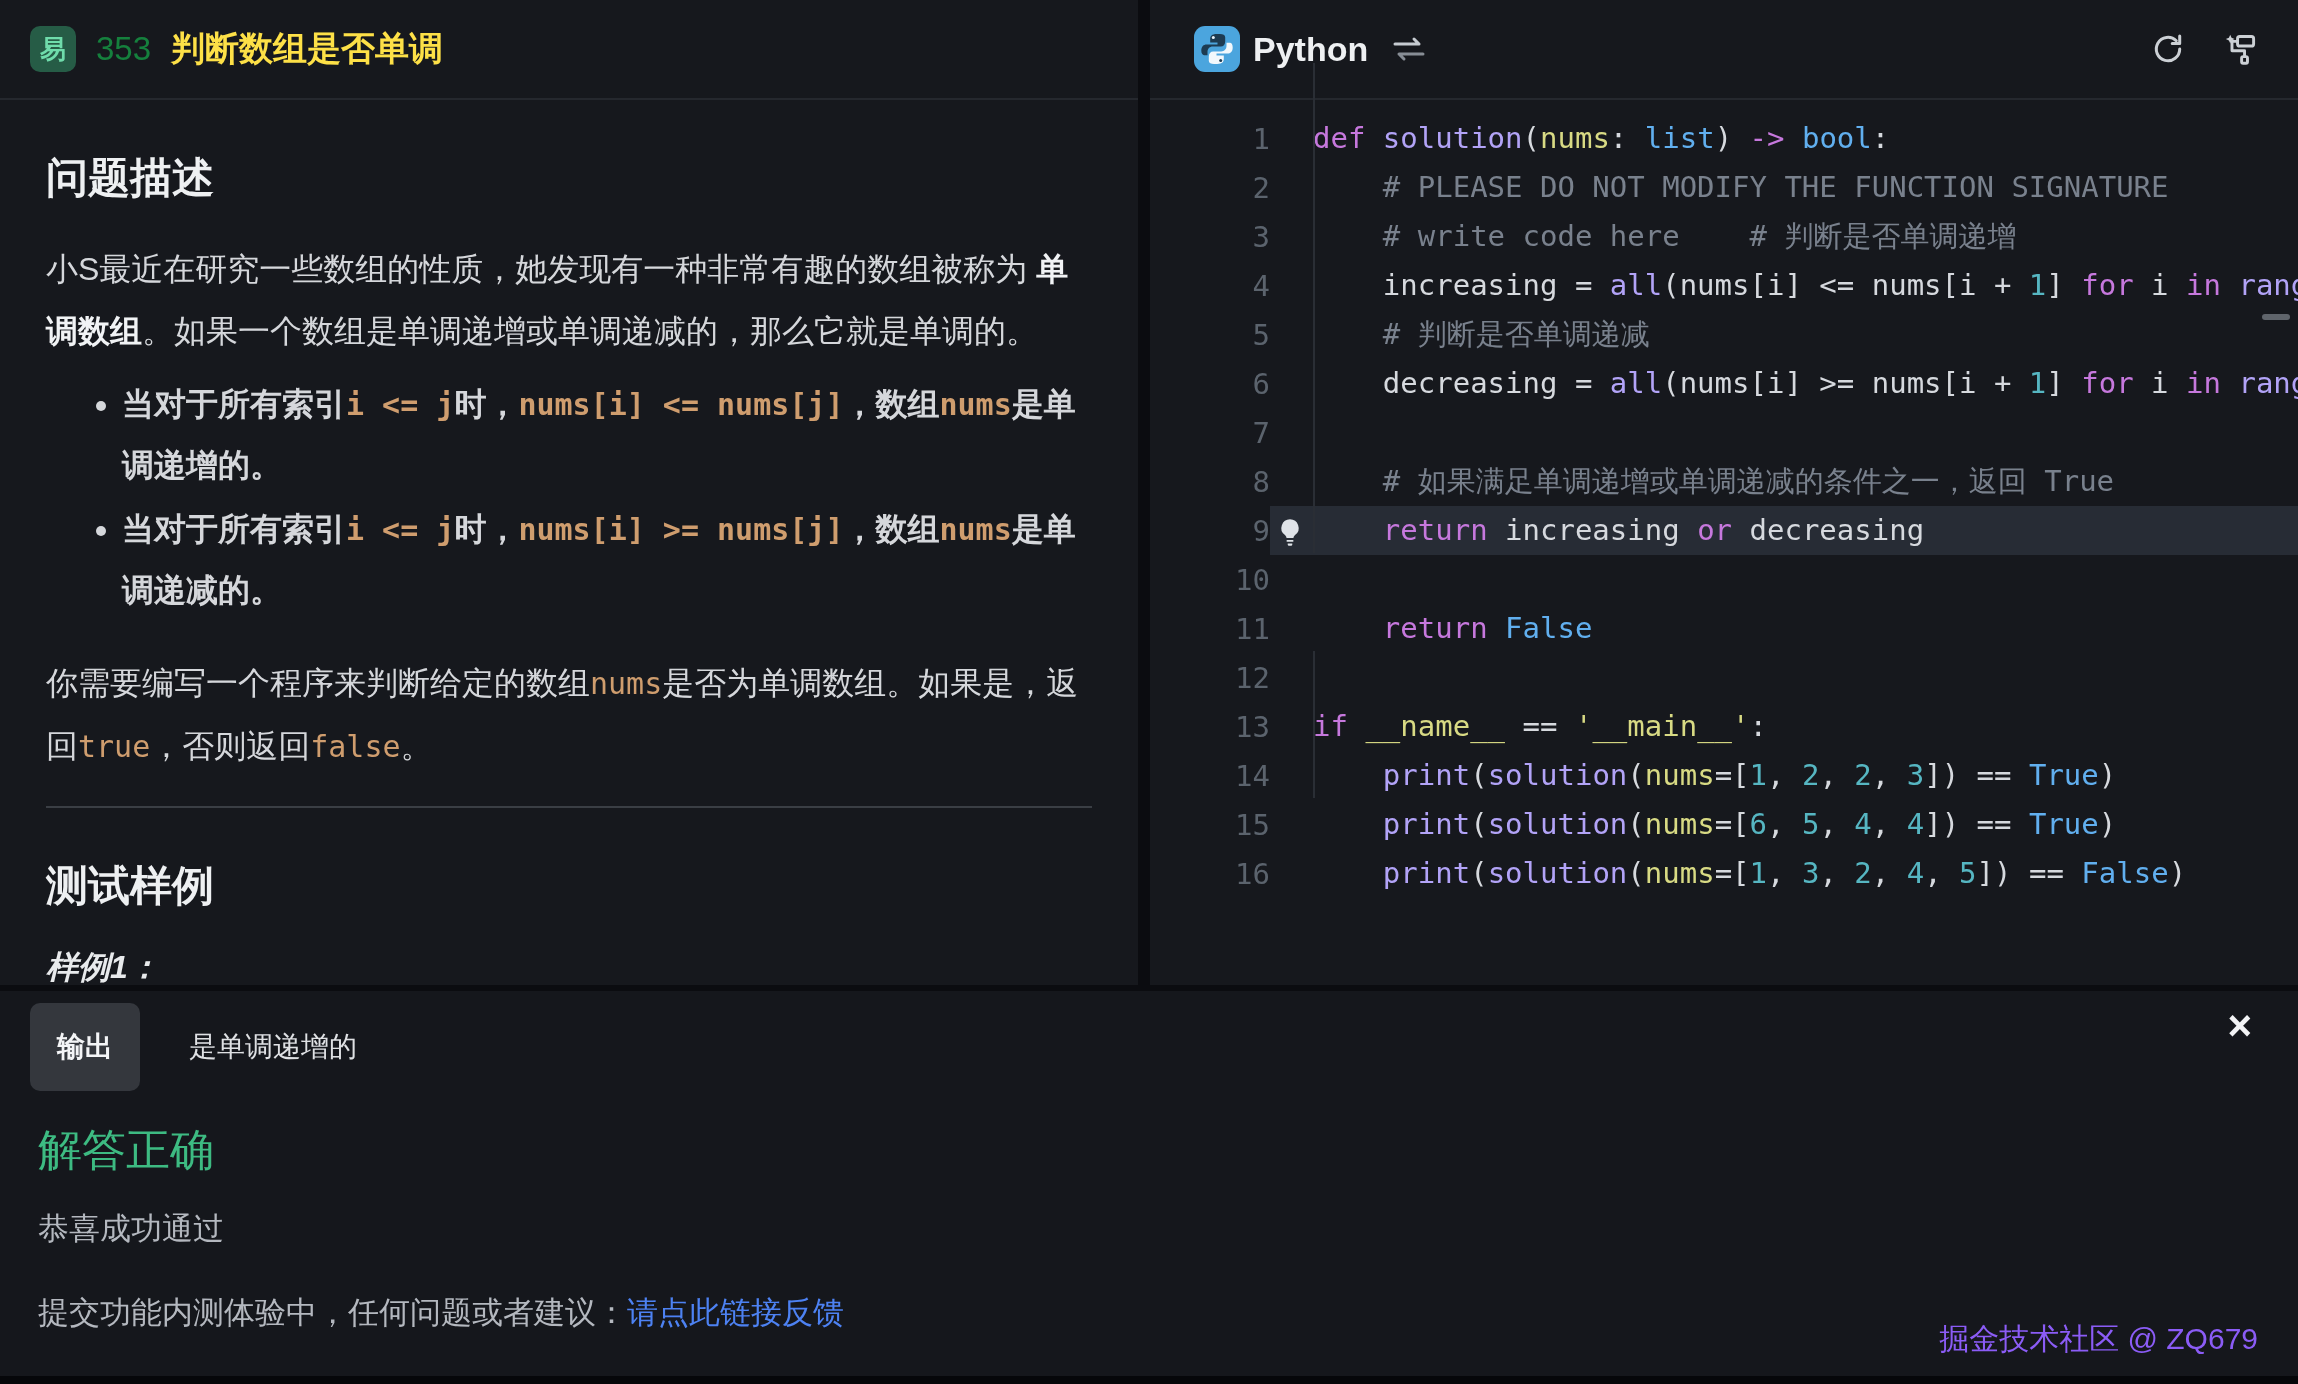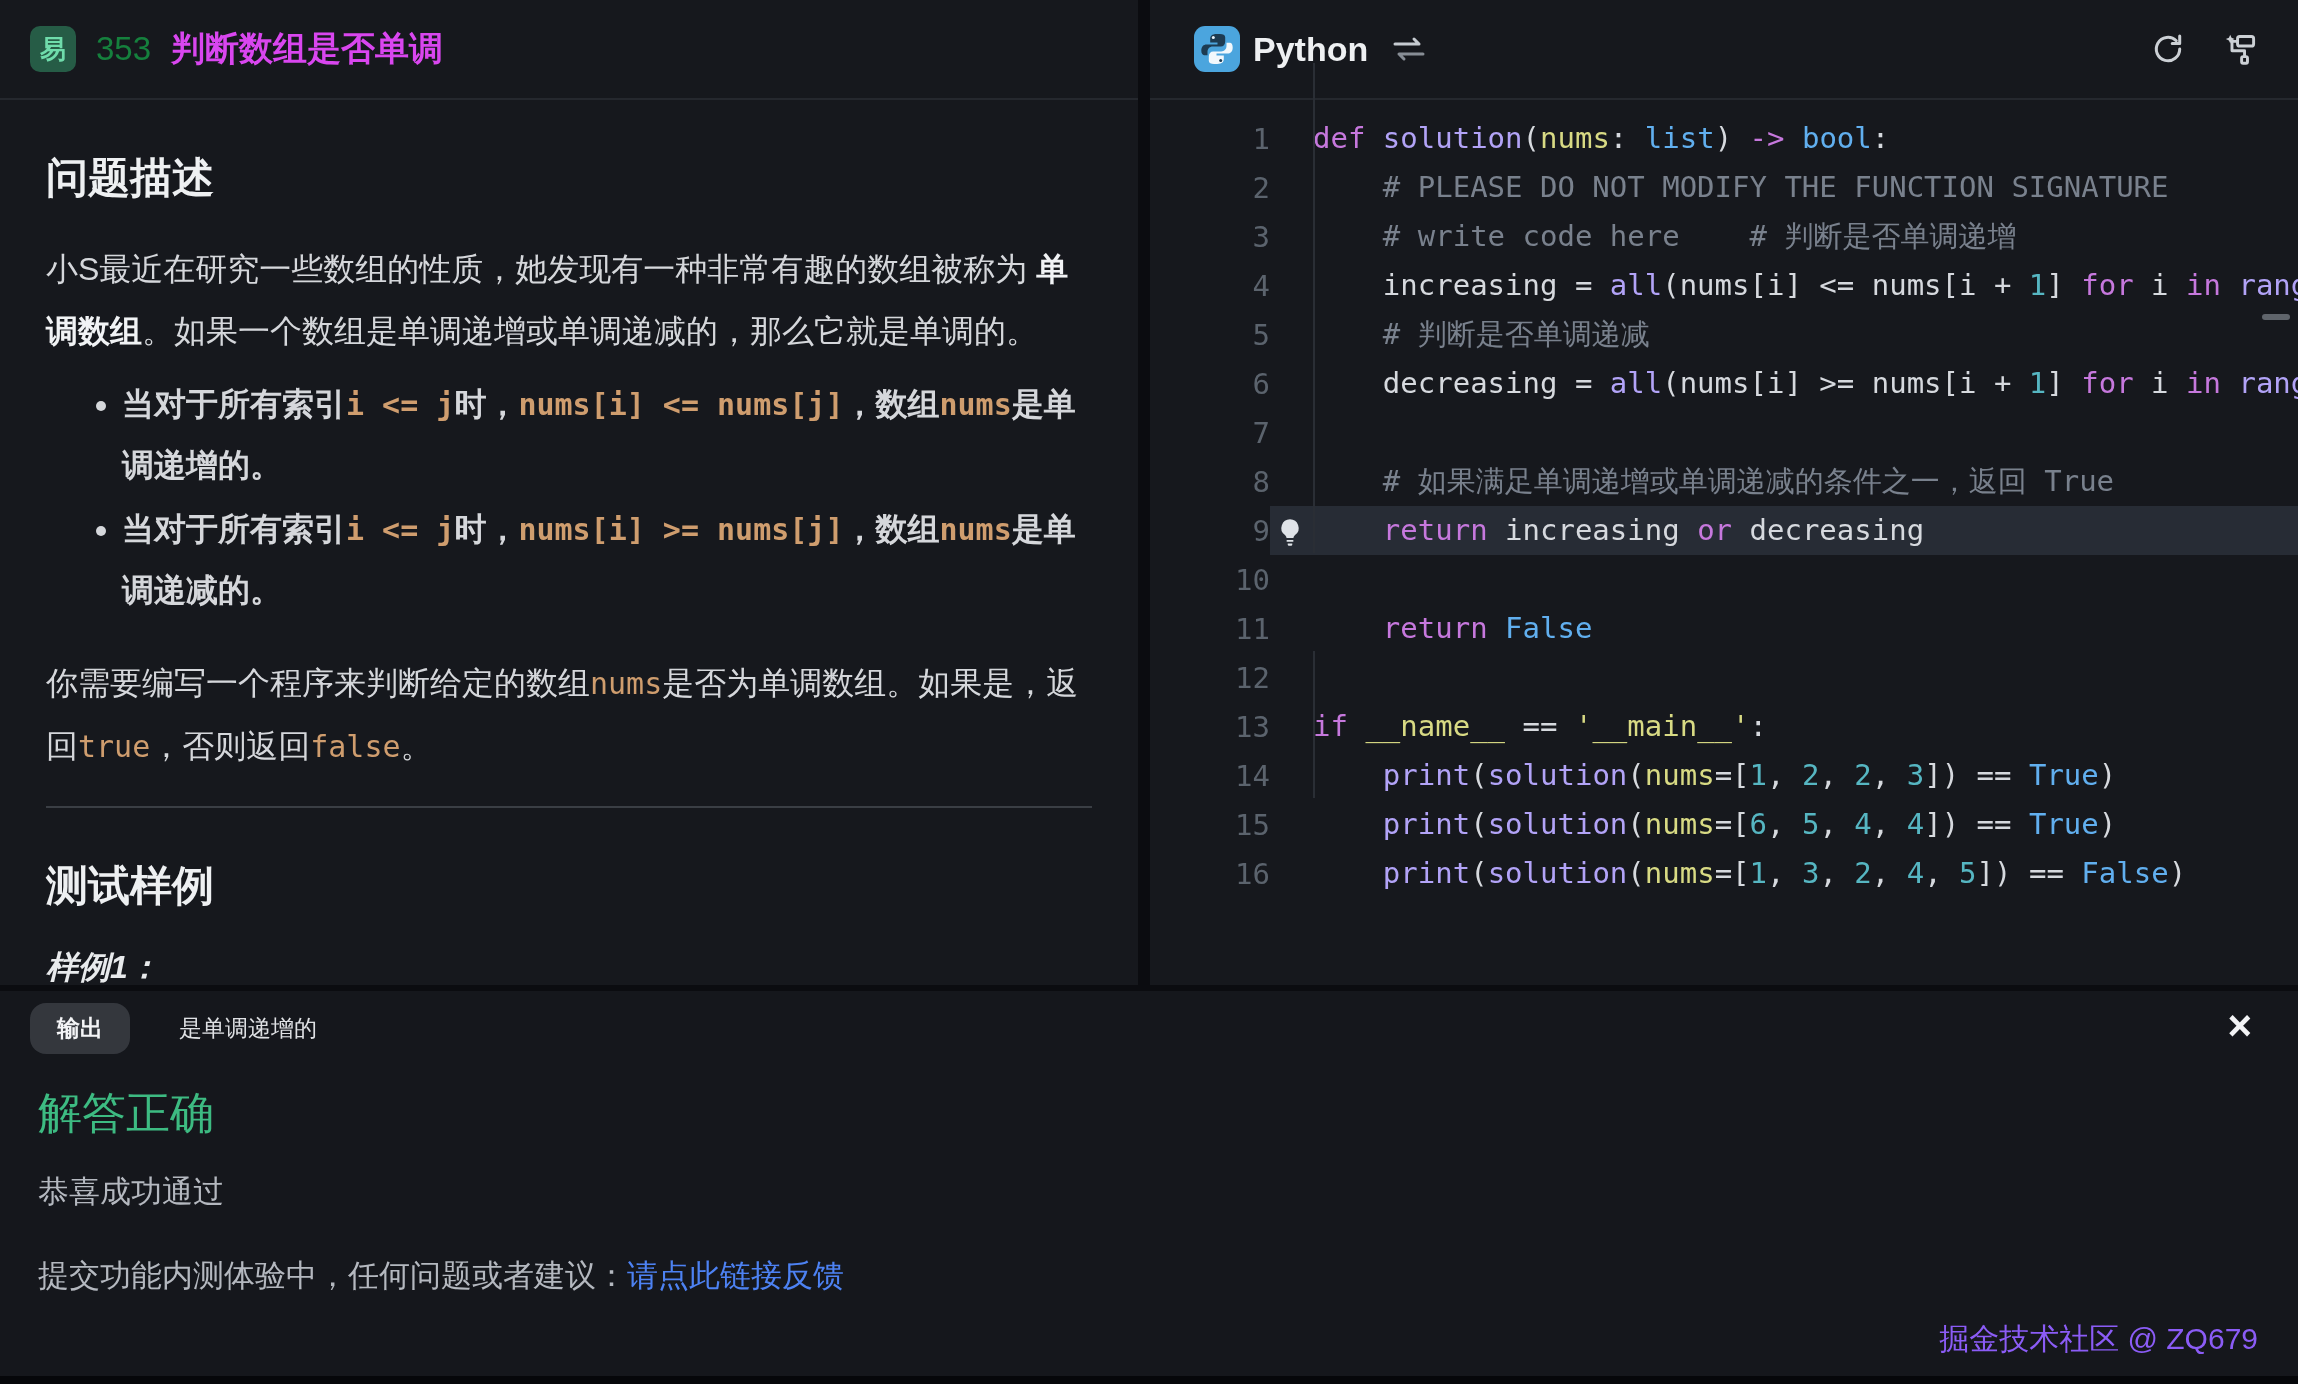--- a/index.html
+++ b/index.html
@@ -16,21 +16,21 @@
 
   .panel-header { height:100px; display:flex; align-items:center;
                   border-bottom:2px solid #25282e; }
   .left-panel .panel-header { padding:0 30px; }
   .right-panel .panel-header { padding:0 40px 0 44px; }
 
   .diff-badge { width:46px; height:46px; border-radius:10px; background:#265c46;
                 color:#6fdcab; font-size:26px; font-weight:700;
                 display:flex; align-items:center; justify-content:center; }
   .prob-id { margin-left:20px; color:#15803d; font-size:33px; }
-  .prob-title { margin-left:20px; color:#d946ef; font-size:34px; font-weight:700; }
+  .prob-title { margin-left:20px; color:#fde047; font-size:34px; font-weight:700; }
 
   
   .left-content { padding:0 46px; height:883px; overflow:hidden; color:#d5d7db; }
   .section-heading { margin-top:50px; color:#eef0f2; font-size:42px; font-weight:700; }
   .para { margin-top:32px; font-size:32px; line-height:62px; }
   .desc-list { margin-top:12px; padding-left:76px;font-weight:bold; }
   .desc-list li { font-size:32px; line-height:60px; margin-top:4px; }
   .seg-bold { font-weight:700; color:#f1f3f5; }
   .seg-code { font-family:"DejaVu Sans Mono","Liberation Mono",monospace;
               color:#cf9d6e; font-size:30px; }
@@ -61,21 +61,21 @@
   .indent-guide { position:absolute; width:2px; background:#2a2e35; left:163px; }
   .guide-1 { top:63px;  height:490px; }
   .guide-2 { top:651px; height:147px; }
   .scroll-thumb { position:absolute; right:8px; top:314px; width:28px; height:6px;
                   border-radius:3px; background:#5f646b; }
 
   
   .output-panel { position:absolute; top:991px; left:0; width:2298px; height:385px;
                   background:#15171c; }
   .tabs { display:flex; align-items:center; padding:12px 0 0 30px; }
-  .tab { font-size:23px; color:#dfe1e4; padding:10px 27px; border-radius:16px;
+  .tab { font-size:28px; color:#dfe1e4; padding:25px 27px; border-radius:10px;
          cursor:pointer; margin-right:22px; }
   .tab.active { background:#34373d; color:#f4f5f7; font-weight:700; }
   .close-btn { position:absolute; top:14px; right:46px; background:none; border:none;
                color:#f2f3f5; font-size:42px; line-height:42px; cursor:pointer;
                font-weight:700; }
   .op-content { padding-left:38px; }
   .result-title { margin-top:30px; font-size:44px; color:#3dbb82; }
   .result-sub { margin-top:28px; font-size:31px; color:#b4b8bf; }
   .feedback { margin-top:42px; font-size:31px; color:#b4b8bf; }
   .feedback a { color:#4d82f3; text-decoration:none; cursor:pointer; }

